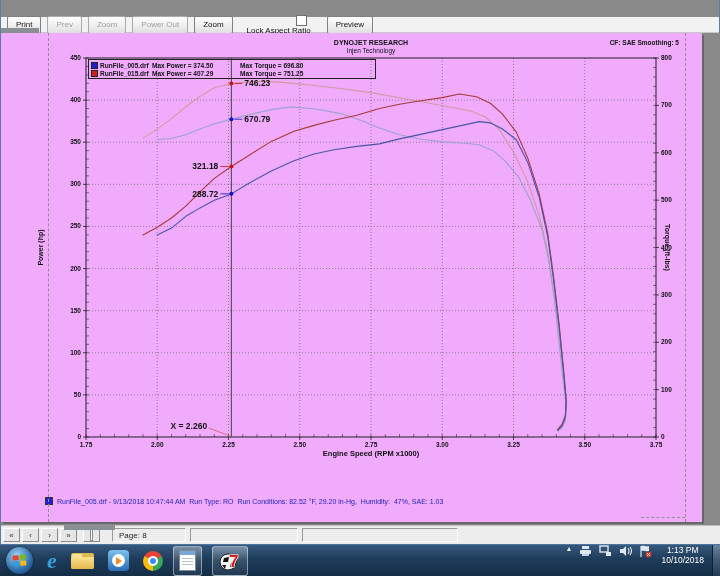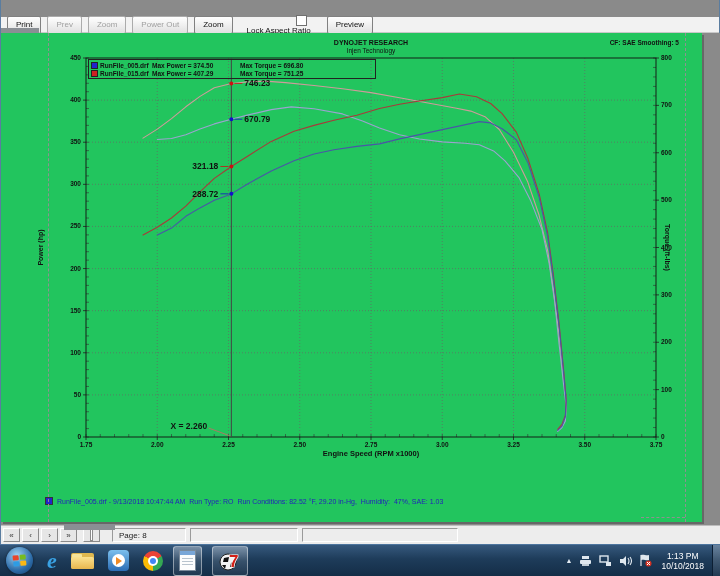--- a/index.html
+++ b/index.html
@@ -29,21 +29,21 @@
   
   .toolbar{position:absolute;left:0;top:17px;width:100%;height:16px;background:#f2f2f2;
            border-bottom:1px solid #c8c8c8;display:flex;align-items:center;box-sizing:border-box;}
   .tbtn{height:13px;margin-left:6px;padding:8px 8px;font-size:8px;display:flex;align-items:center;
         background:linear-gradient(#fff,#e0e0e0);border:1px solid #808080;border-radius:2px;color:#111;}
   .tbtn.disabled{color:#a0a0a0;border-color:#ababab;}
   .chk-wrap{display:flex;align-items:flex-end;margin-left:14px;font-size:8px;color:#111;flex-direction:column;}
   .chk{width:9px;height:9px;border:1px solid #707070;background:#fff;margin-right:4px;}
   
   .workspace{position:absolute;left:0;top:33px;width:720px;height:492px;background:#8a8a8a;}
-  .page{position:absolute;left:0;top:0;width:701px;height:489px;background:#22c55e;
+  .page{position:absolute;left:0;top:0;width:701px;height:489px;background:#f0abfc;
         box-shadow:2px 2px 0 rgba(0,0,0,.25);}
   .margin-left{position:absolute;left:47px;top:0;height:489px;border-left:1px dashed #909090;}
   .margin-right{position:absolute;left:684px;top:0;height:489px;border-left:1px dashed #909090;}
   .margin-bottom{position:absolute;left:640px;top:484px;width:44px;border-top:1px dashed #909090;}
   .chart-svg{position:absolute;left:0;top:0;}
   
   .legend{position:absolute;left:87px;top:26px;width:288px;border:1px solid #222;
           padding:1px 2px;box-sizing:border-box;font-size:6.5px;font-weight:bold;color:#111;}
   .lg-row{display:flex;align-items:center;height:8px;white-space:pre;}
   .lg-sw{width:5px;height:5px;border:1px solid #222;margin-right:2px;flex:none;}
@@ -89,21 +89,21 @@
   .chrome::before{content:"";position:absolute;left:5px;top:5px;width:10px;height:10px;border-radius:50%;background:#fff;}
   .chrome::after{content:"";position:absolute;left:7px;top:7px;width:6px;height:6px;border-radius:50%;background:#4285f4;}
   .tb-btn{height:28px;padding:0 5px;margin-left:10px;border:1px solid rgba(255,255,255,.45);border-radius:3px;
           background:linear-gradient(rgba(255,255,255,.35),rgba(255,255,255,.12) 50%,rgba(255,255,255,.05));
           display:flex;align-items:center;justify-content:center;flex:none;}
   .doc-ico{width:15px;height:19px;background:#fdfdfd;border:1px solid #7a8a9a;position:relative;}
   .doc-ico::before{content:"";position:absolute;left:0;top:0;right:0;height:4px;background:#7aa7d8;}
   .doc-ico::after{content:"";position:absolute;left:2px;top:7px;right:2px;height:9px;
         background:repeating-linear-gradient(#b9c4ce 0 1px,transparent 1px 3px);}
   .dyno{position:relative;width:24px;height:24px;}
-  .tray{margin-left:auto;display:flex;align-items:center;}
+  .tray{margin-left:auto;display:flex;align-items:flex-start;}
   .tray-ico{margin-left:7px;flex:none;display:flex;align-items:center;color:#e2eaf2;font-size:7px;}
   .clock{margin-left:9px;margin-right:4px;text-align:center;color:#fff;font-size:8.5px;line-height:10px;}
   .showdesk{width:7px;height:32px;margin-left:4px;border-left:1px solid #0c1f33;
             background:linear-gradient(rgba(255,255,255,.25),rgba(255,255,255,.05));flex:none;}
 </style>
 </head>
 <body>
 
 <div id="root">
 

